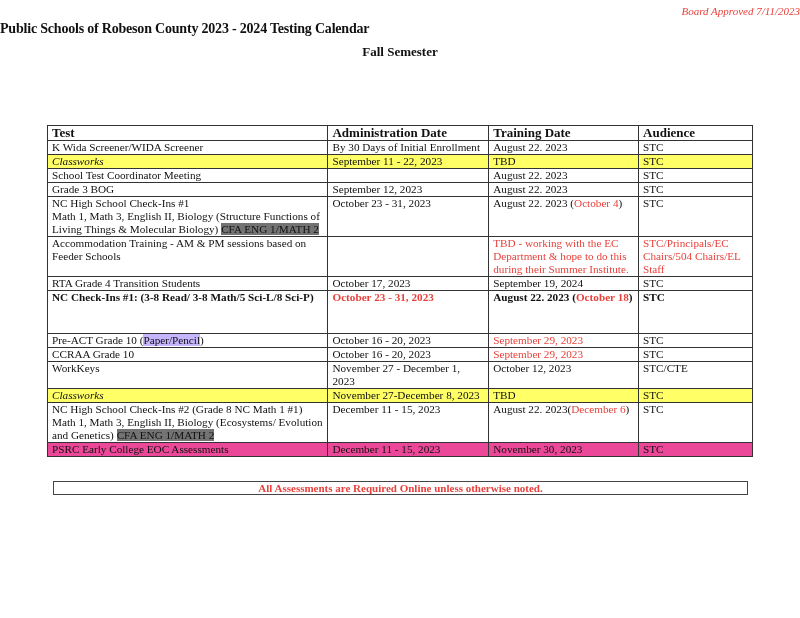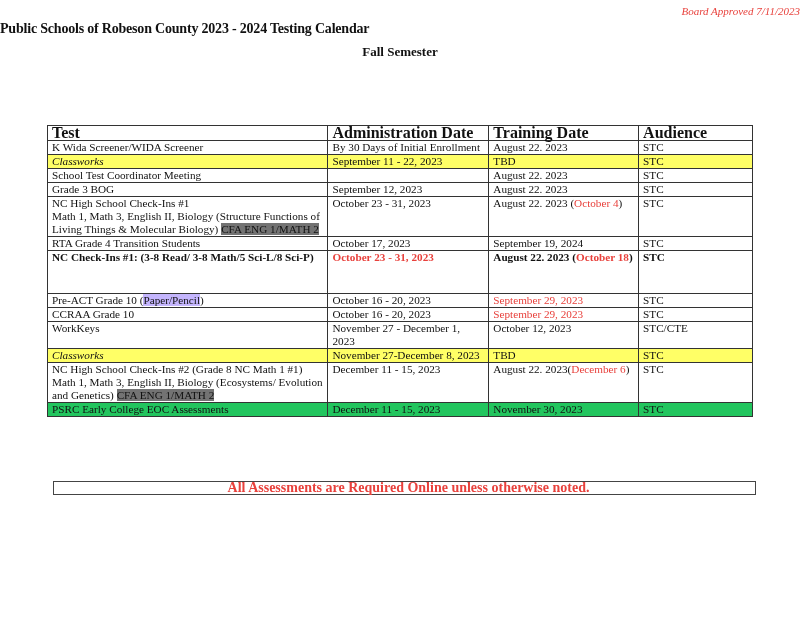--- a/index.html
+++ b/index.html
@@ -7,31 +7,31 @@
          font-family: "Liberation Serif", "DejaVu Serif", serif; color: #111; }
   .approved { position: absolute; top: 5px; left: 0; width: 800px; text-align: right;
               font-style: italic; font-size: 11px; color: #e8413c; }
   .title { position: absolute; top: 21px; left: 0; width: 800px; text-align: left;
            font-weight: bold; font-size: 14px; letter-spacing: -0.2px; }
   .subtitle { position: absolute; top: 44px; left: 0; width: 800px; text-align: center;
               font-weight: bold; font-size: 13px; }
   table.cal { position: absolute; top: 125px; left: 47px; width: 706px;
               border-collapse: collapse; font-size: 11.2px; line-height: 13px; }
   table.cal th, table.cal td { border: 1.2px solid #333; padding: 0 4px; vertical-align: top; text-align: left; }
-  table.cal th { font-weight: bold; font-size: 16px; height: 14px; }
+  table.cal th { font-weight: bold; font-size: 13px; height: 14px; }
   col.c1 { width: 281px; } col.c2 { width: 161px; } col.c3 { width: 150px; } col.c4 { width: 114px; }
   tr.yellow td { background: #ffff66; }
-  tr.green td { background: #22c55e; }
+  tr.green td { background: #ec4899; }
   .ital { font-style: italic; }
   .red { color: #e8413c; }
   .hl-yellow { background: #737373; text-align: center; }
   .hl-cyan { background: #c4b5fd; }
   .note-box { position: absolute; top: 481px; left: 53px; width: 693px; height: 12px;
               border: 1.2px solid #444; text-align: center; font-weight: bold;
-              font-size: 14px; line-height: 12px; color: #e8413c; padding-left: 8px; }
+              font-size: 11px; line-height: 12px; color: #e8413c; }
 </style>
 </head>
 <body>
 
 <div class="approved">Board Approved 7/11/2023</div>
 <div class="title">Public Schools of Robeson County 2023 - 2024 Testing Calendar</div>
 <div class="subtitle">Fall Semester</div>
 
 <table class="cal">
   <colgroup>
@@ -71,20 +71,26 @@
       <td>Grade 3 BOG</td>
       <td>September 12, 2023</td>
       <td>August 22. 2023</td>
       <td>STC</td>
     </tr>
     <tr>
       <td><span>NC High School Check-Ins #1</span><br><span>Math 1, Math 3, English II, Biology (Structure Functions of Living Things &amp; Molecular Biology)</span> <span class="hl-yellow">CFA ENG 1/MATH 2</span></td>
       <td>October 23 - 31, 2023</td>
       <td><span>August 22. 2023</span> (<span class="red">October 4</span>)</td>
       <td>STC</td>
+    </tr>
+    <tr style="height:40px;">
+      <td>Accommodation Training - AM &amp; PM sessions based on Feeder Schools</td>
+      <td></td>
+      <td class="red">TBD - working with the EC Department &amp; hope to do this during their Summer Institute.</td>
+      <td class="red">STC/Principals/EC Chairs/504 Chairs/EL Staff</td>
     </tr>
     <tr>
       <td>RTA Grade 4 Transition Students</td>
       <td>October 17, 2023</td>
       <td>September 19, 2024</td>
       <td>STC</td>
     </tr>
     <tr style="height:43px;font-weight:bold;">
       <td>NC Check-Ins #1: (3-8 Read/ 3-8 Math/5 Sci-L/8 Sci-P)</td>
       <td class="red">October 23 - 31, 2023</td>

